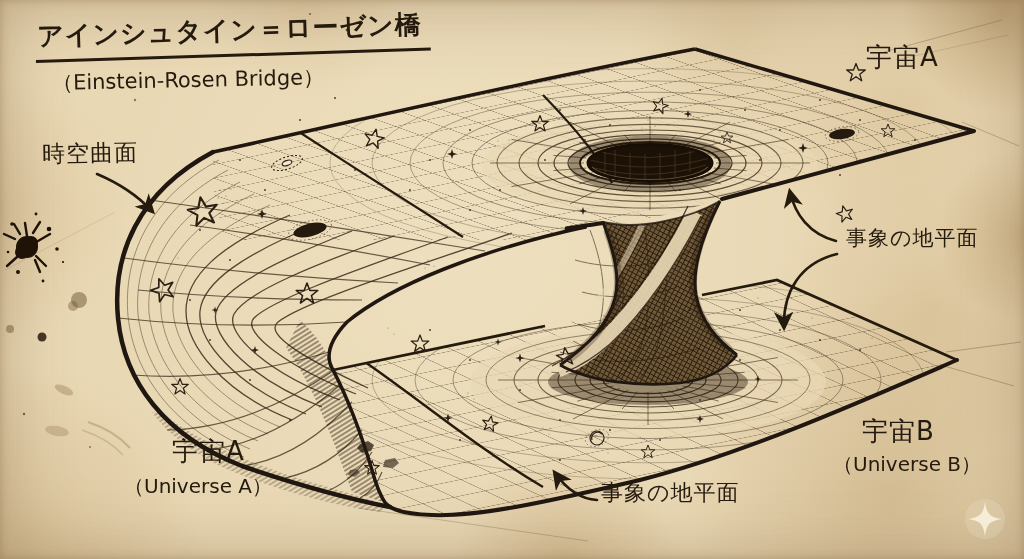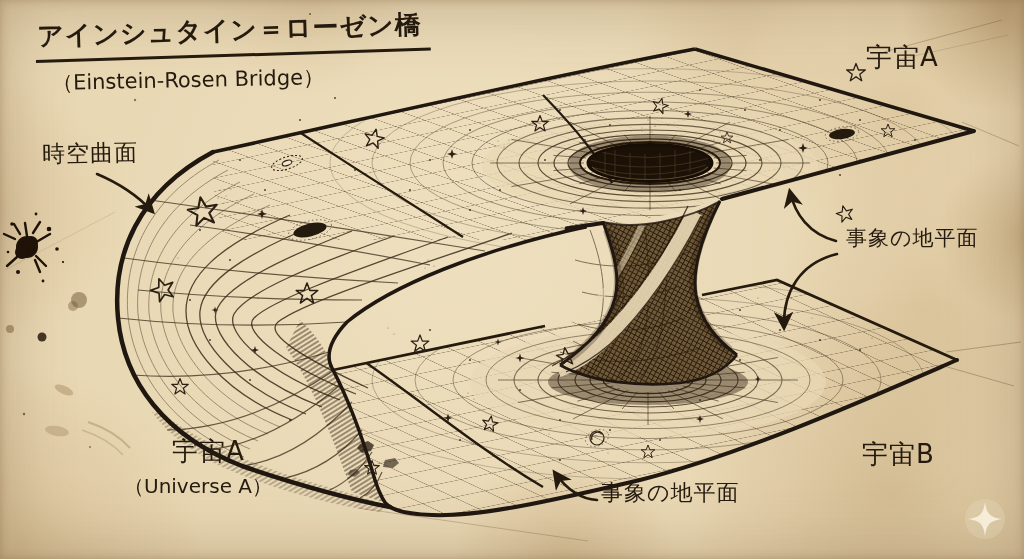--- a/index.html
+++ b/index.html
@@ -24,21 +24,21 @@
   #art{position:absolute;left:0;top:0;}
   .lbl{position:absolute;color:#241a0e;white-space:nowrap;line-height:1.15;}
   .ja{letter-spacing:1px;}
   .t-ja{left:36px;top:22px;font-size:26px;font-weight:600;letter-spacing:1px;
         transform:rotate(-1.8deg);transform-origin:left bottom;
         border-bottom:3px solid #241a0e;padding:0 8px 8px 2px;}
   .t-en{left:52px;top:68px;font-size:21px;transform:rotate(-1.2deg);}
   .l-st{left:42px;top:140px;font-size:23px;transform:rotate(-1deg);}
   .l-ua-top{left:866px;top:43px;font-size:26px;}
   .l-eh-r{left:846px;top:226px;font-size:21px;}
-  .l-ub-ja{left:862px;top:417px;font-size:26px;margin-top:23px;}
+  .l-ub-ja{left:862px;top:417px;font-size:26px;}
   .l-ub-en{left:833px;top:453px;font-size:20px;}
   .l-ua-ja{left:172px;top:437px;font-size:26px;}
   .l-ua-en{left:124px;top:475px;font-size:20px;}
   .l-eh-b{left:601px;top:480px;font-size:22px;}
 </style>
 </head>
 <body>
 
 <div id="stage">
 
@@ -361,16 +361,17 @@
       <path d="M0,-17 C1.6,-5 5,-1.6 17,0 C5,1.6 1.6,5 0,17 C-1.6,5 -5,1.6 -17,0 C-5,-1.6 -1.6,-5 0,-17 Z" fill="#f7efdb" opacity="0.95"></path>
     </g>
   </svg>
 
   <div class="lbl ja t-ja">アインシュタイン＝ローゼン橋</div>
   <div class="lbl t-en">（Einstein-Rosen Bridge）</div>
   <div class="lbl ja l-st">時空曲面</div>
   <div class="lbl ja l-ua-top">宇宙A</div>
   <div class="lbl ja l-eh-r">事象の地平面</div>
   <div class="lbl ja l-ub-ja">宇宙B</div>
+  <div class="lbl l-ub-en">（Universe B）</div>
   <div class="lbl ja l-ua-ja">宇宙A</div>
   <div class="lbl l-ua-en">（Universe A）</div>
   <div class="lbl ja l-eh-b">事象の地平面</div>
 </div>
 
 </body></html>

